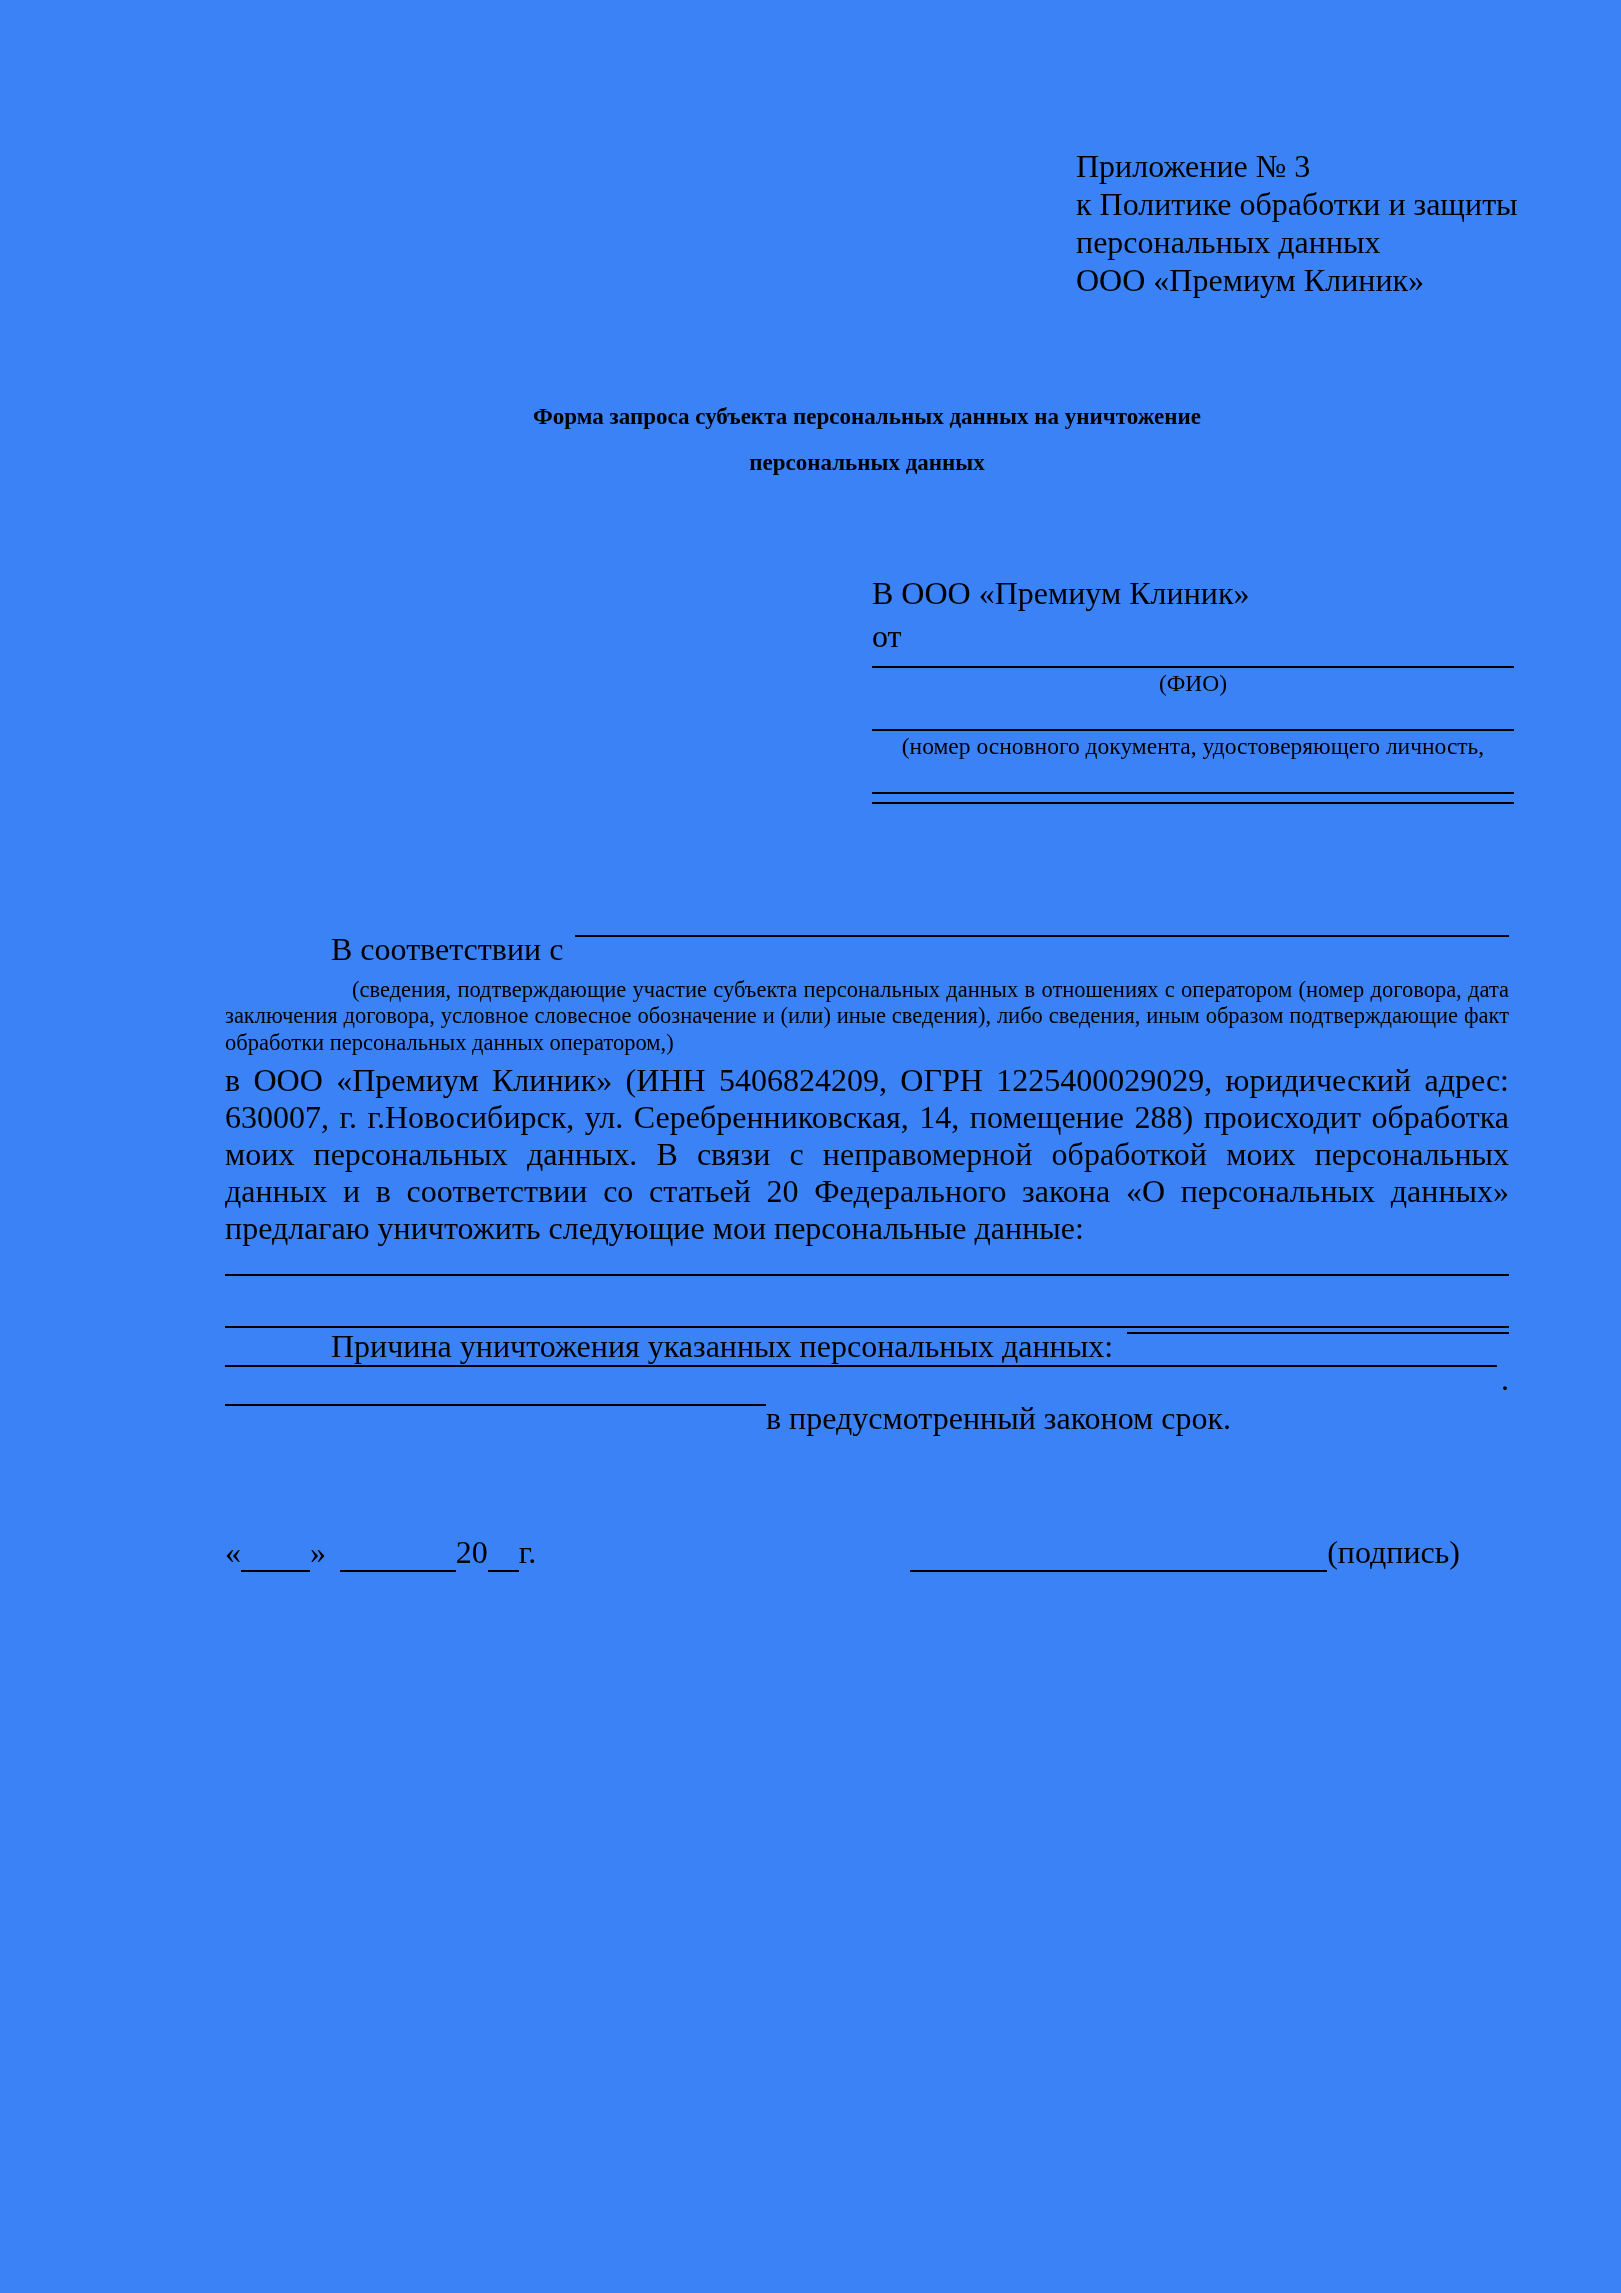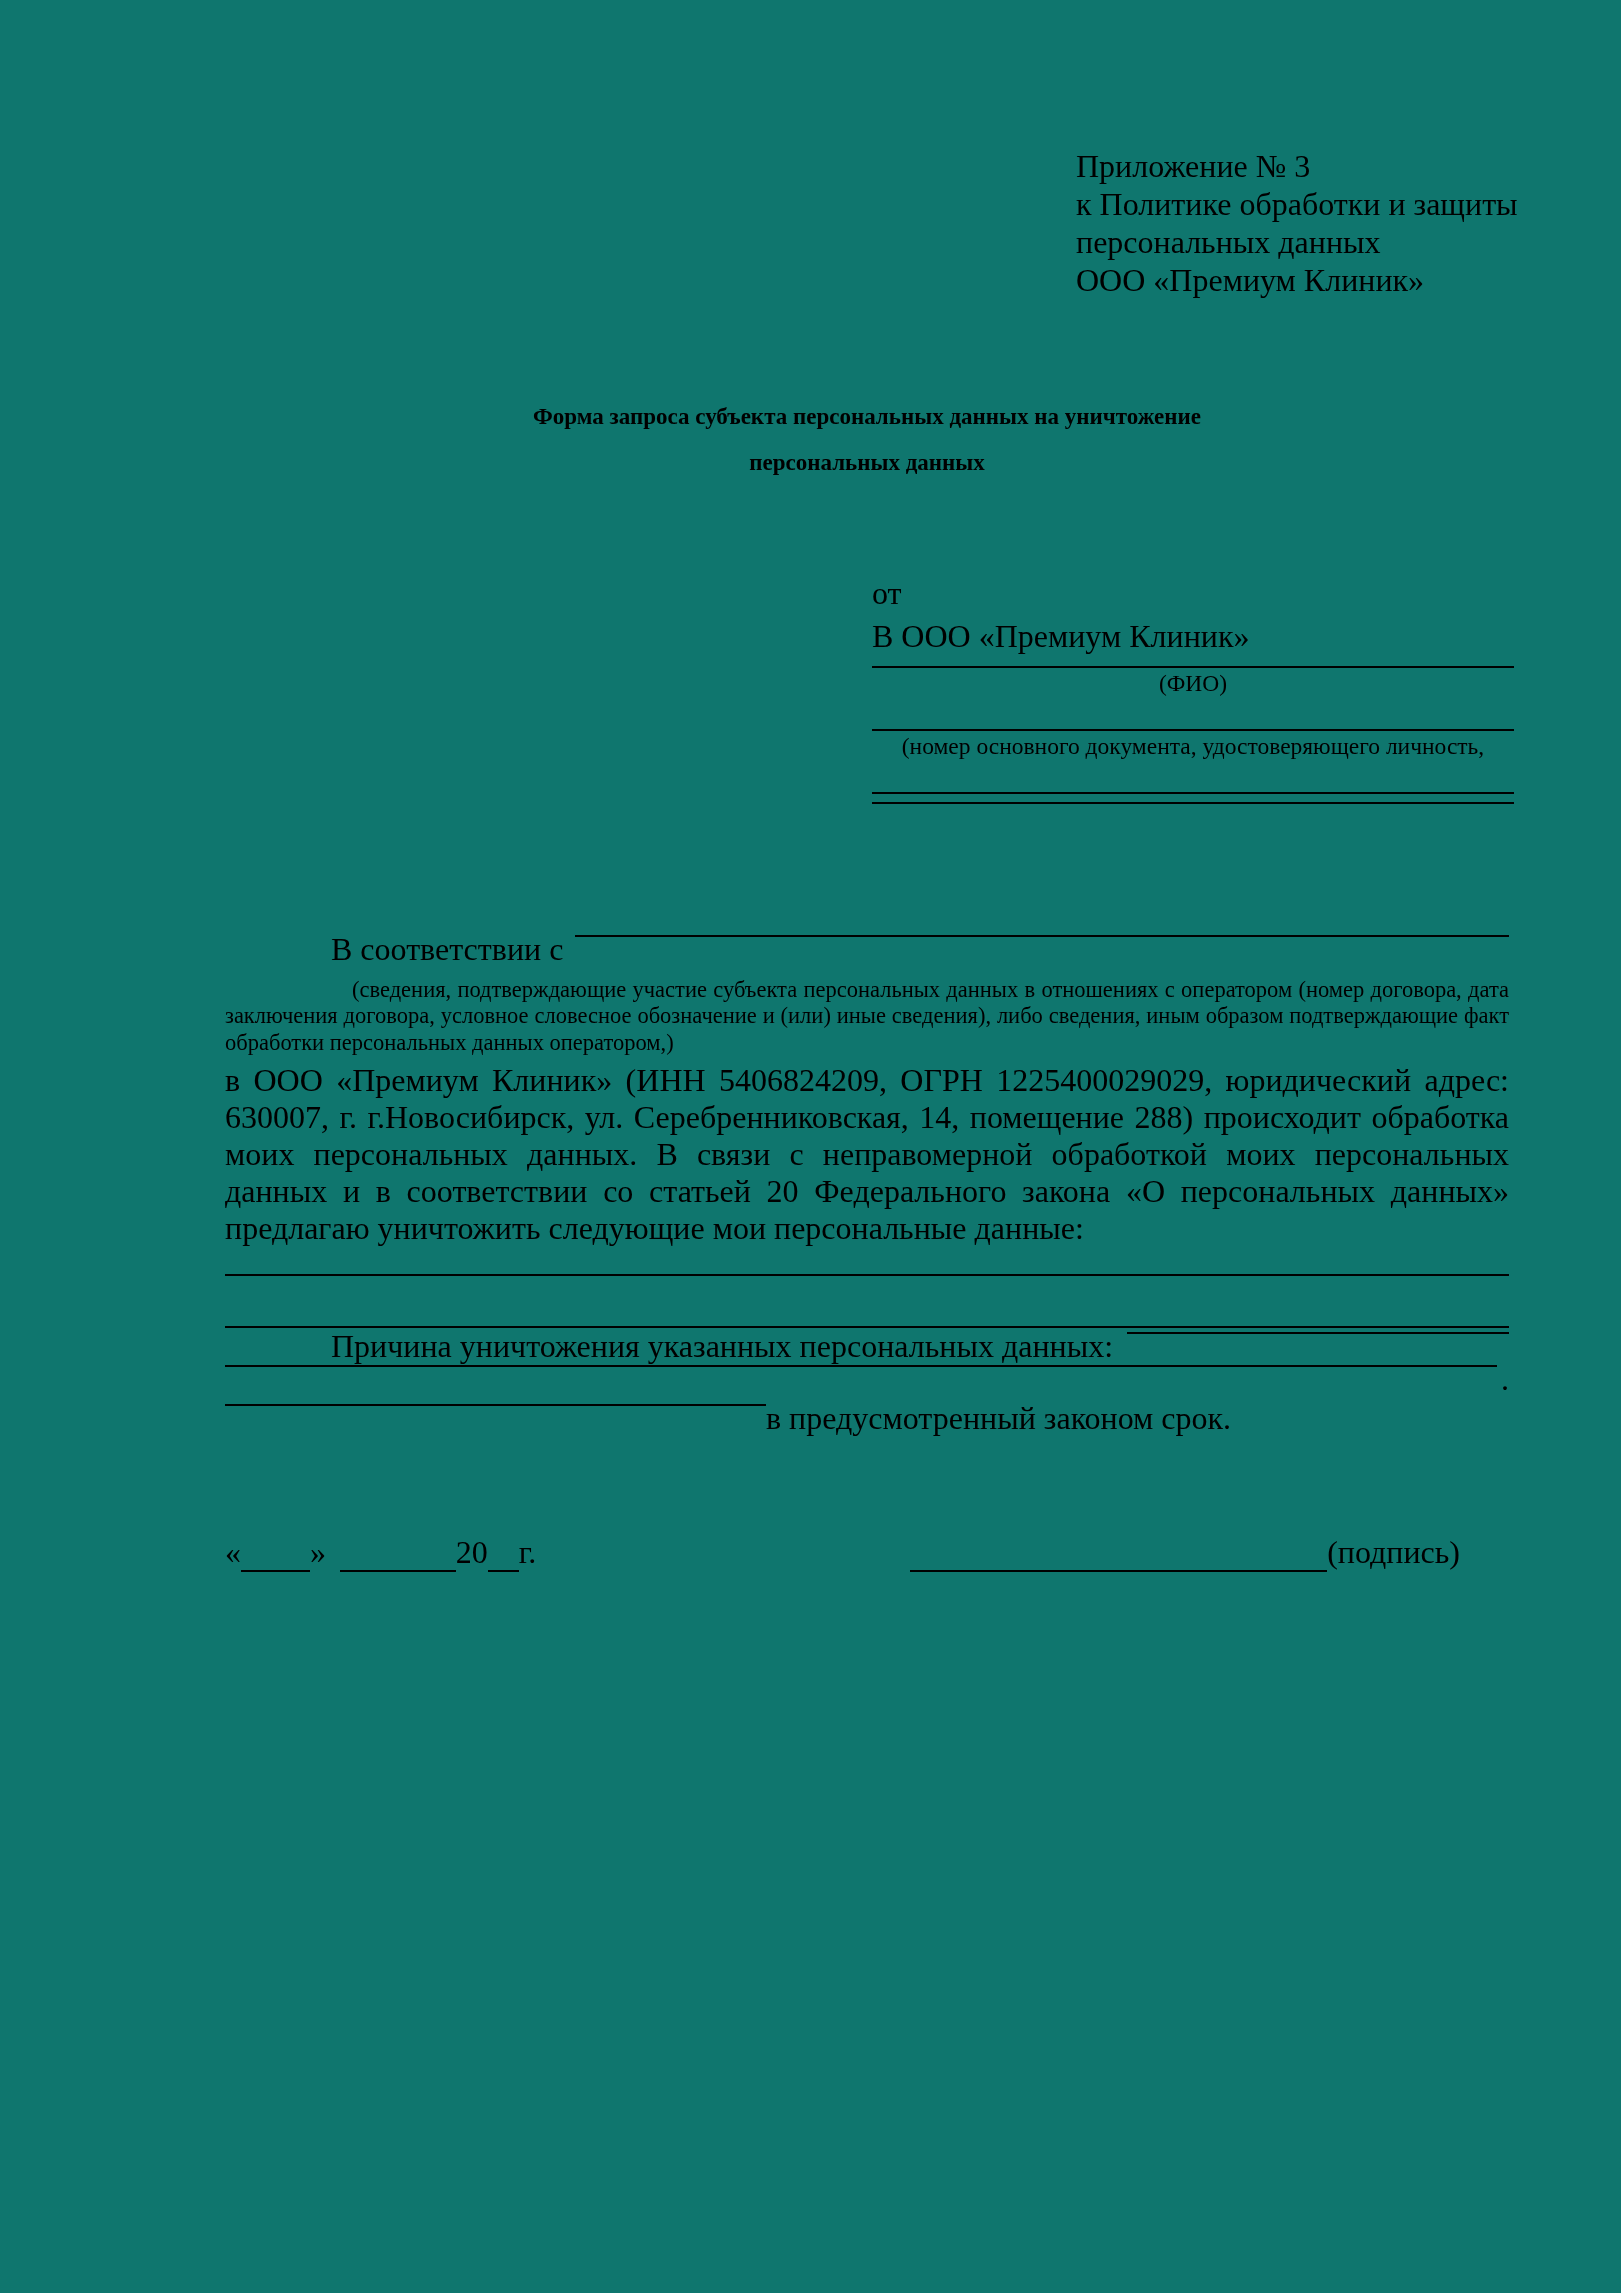--- a/index.html
+++ b/index.html
@@ -2,21 +2,21 @@
 <html lang="ru"><head>
 <meta charset="utf-8">
 <style>
   * { margin:0; padding:0; box-sizing:border-box; }
   html,body { background:#ffffff; }
   body {
     width:1621px; height:2294px;
     font-family:"Liberation Serif","DejaVu Serif",serif;
     color:#000;
   }
-  .page { position:relative; width:1621px; height:2294px; background:#0f766e; overflow:hidden; }
+  .page { position:relative; width:1621px; height:2294px; background:#3b82f6; overflow:hidden; }
 
   
   .appendix { position:absolute; left:1076px; top:147px; font-size:32px; line-height:38px; }
 
   
   .title {
     position:absolute; left:225px; top:394px; width:1284px;
     text-align:center; font-weight:bold; font-size:23px; line-height:46px;
   }
 
@@ -87,22 +87,22 @@
     <div>персональных данных</div>
     <div>ООО «Премиум Клиник»</div>
   </div>
 
   <div class="title">
     <div>Форма запроса субъекта персональных данных на уничтожение</div>
     <div>персональных данных</div>
   </div>
 
   <div class="addressee">
+    <div class="addr-text">В ООО «Премиум Клиник»</div>
     <div class="addr-text">от</div>
-    <div class="addr-text">В ООО «Премиум Клиник»</div>
 
     <div class="fline"></div>
     <div class="fcap">(ФИО)</div>
 
     <div class="fline"></div>
     <div class="fcap">(номер основного документа, удостоверяющего личность,</div>
 
     <div class="fline"></div>
 
     <div class="fline"></div>

